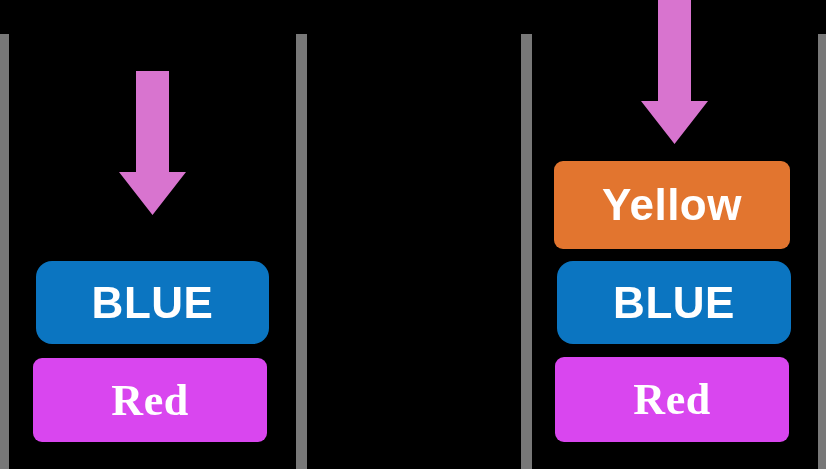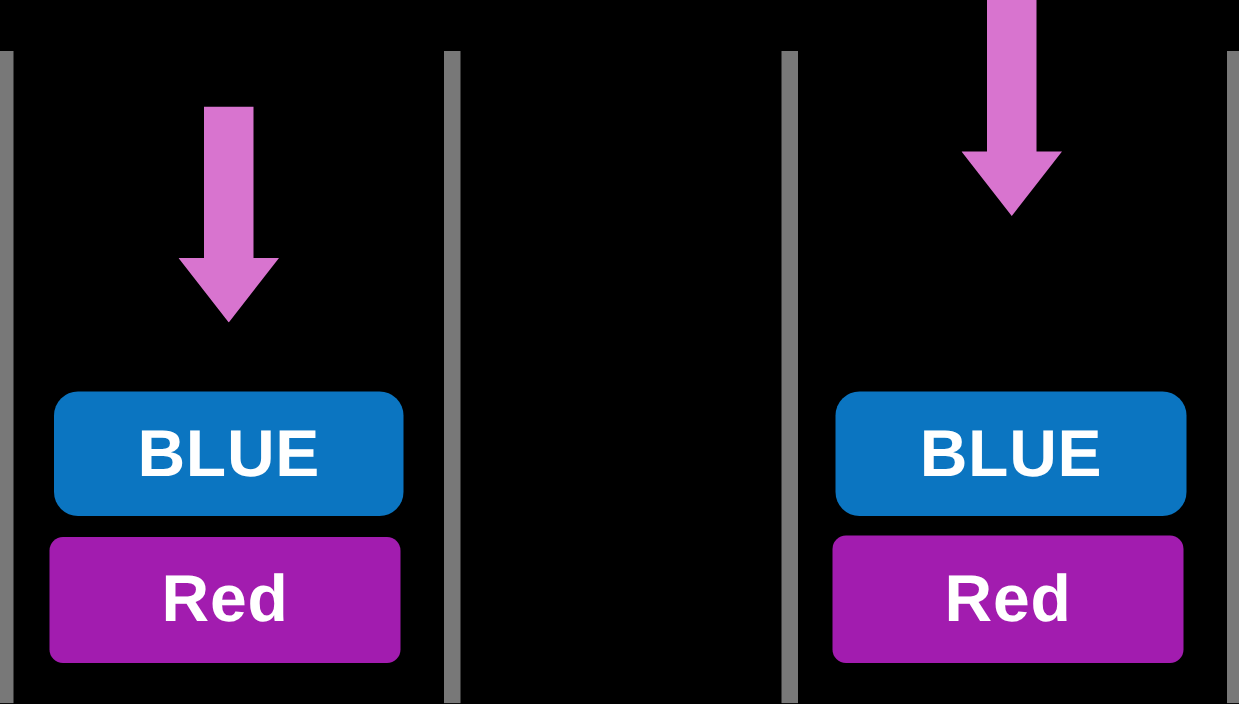--- a/index.html
+++ b/index.html
@@ -36,21 +36,21 @@
     justify-content: center;
     border-radius: 9px;
     color: #ffffff;
     font-weight: bold;
     letter-spacing: 0.5px;
     white-space: nowrap;
     user-select: none;
     box-sizing: border-box;
   }
   .btn-blue   { background: #0b75c1; border-radius: 16px; }
-  .btn-red    { background: #a21caf; }
+  .btn-red    { background: #d946ef; font-family: Liberation Serif, serif; }
   .btn-orange { background: #e2752f; }
 
   
   #btn-blue-left  { left: 36px;  top: 261px; width: 233px; height: 83px; font-size: 44px; }
   #btn-red-left   { left: 33px;  top: 358px; width: 234px; height: 84px; font-size: 44px; }
 
   
   #btn-yellow-right { left: 554px; top: 161px; width: 236px; height: 88px; font-size: 44px; }
   #btn-blue-right   { left: 557px; top: 261px; width: 234px; height: 83px; font-size: 44px; }
   #btn-red-right    { left: 555px; top: 357px; width: 234px; height: 85px; font-size: 44px; }
@@ -78,20 +78,23 @@
   <div class="btn btn-red" id="btn-red-left">
     <span>Red</span>
   </div>
 
   <div class="arrow" style="left:641px; top:-40px; width:67px; height:184px;">
     <svg width="67" height="184" viewBox="0 0 67 184">
       <polygon points="17,0 50,0 50,141 67,141 33.5,184 0,141 17,141" fill="#d874cf"></polygon>
     </svg>
   </div>
 
+  <div class="btn btn-orange" id="btn-yellow-right">
+    <span>Yellow</span>
+  </div>
 
   <div class="btn btn-blue" id="btn-blue-right">
     <span>BLUE</span>
   </div>
 
   <div class="btn btn-red" id="btn-red-right">
     <span>Red</span>
   </div>
 
 </div>

